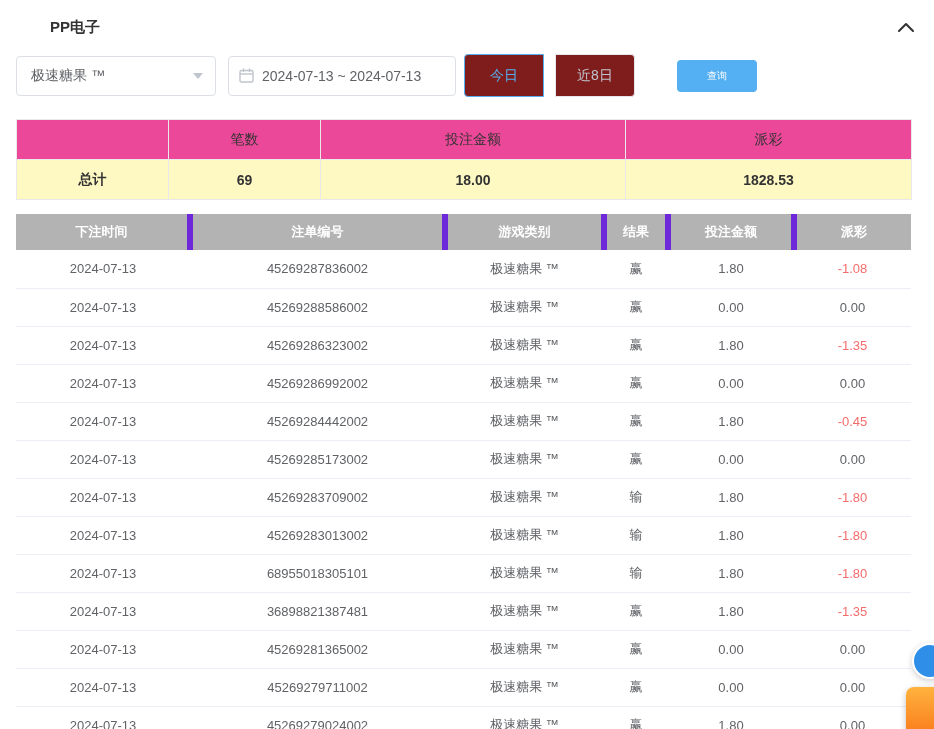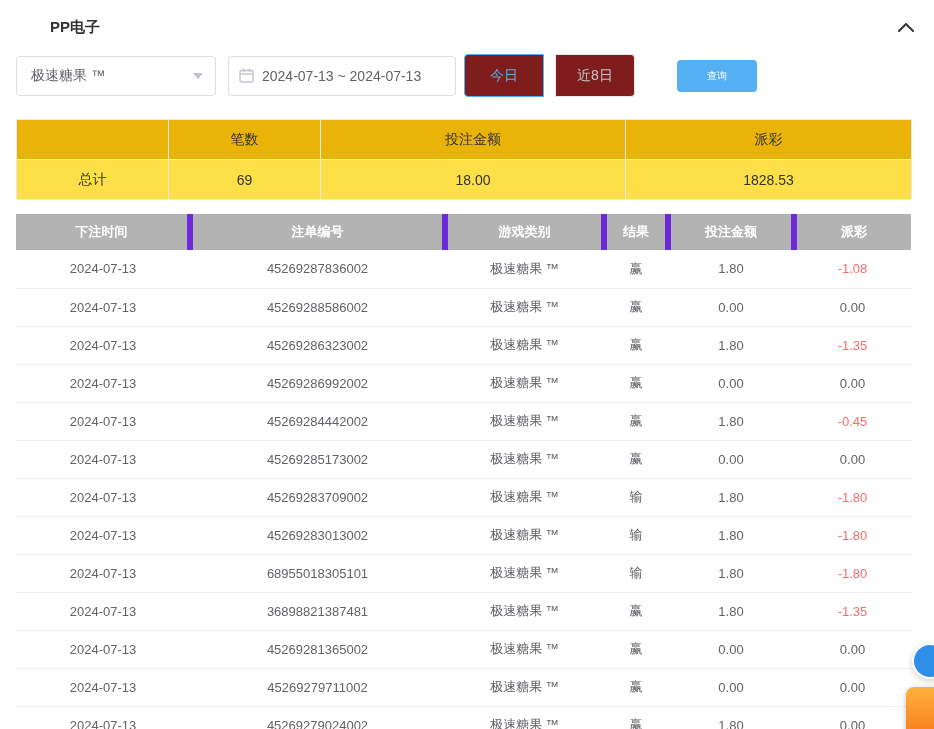--- a/index.html
+++ b/index.html
@@ -52,22 +52,22 @@
     color: #fff; font-size: 10px; border: none; border-radius: 4px; cursor: pointer;
     font-family: inherit;
   }
 
   
   table { border-collapse: collapse; width: 895px; table-layout: fixed; }
   .summary-table { margin-bottom: 14px; font-size: 14px; }
   .summary-table th, .summary-table td {
     border: 1px solid #e9e9e9; height: 40px; text-align: center; font-weight: normal;
   }
-  .summary-table thead th { background: #eab308; color: #333; }
-  .summary-table tbody td { background: #fde047; color: #333; }
+  .summary-table thead th { background: #ec4899; color: #333; }
+  .summary-table tbody td { background: #fef9c3; color: #333; font-weight: bold; }
   .summary-table col.c0 { width: 152px; }
   .summary-table col.c1 { width: 152px; }
   .summary-table col.c2 { width: 305px; }
   .summary-table col.c3 { width: 286px; }
 
   
   .records-table { font-size: 13px; }
   .records-table thead th {
     background: #b3b3b3; color: #ffffff; font-weight: bold; height: 36px;
     border-right: 6px solid #6d28d9; text-align: center;

